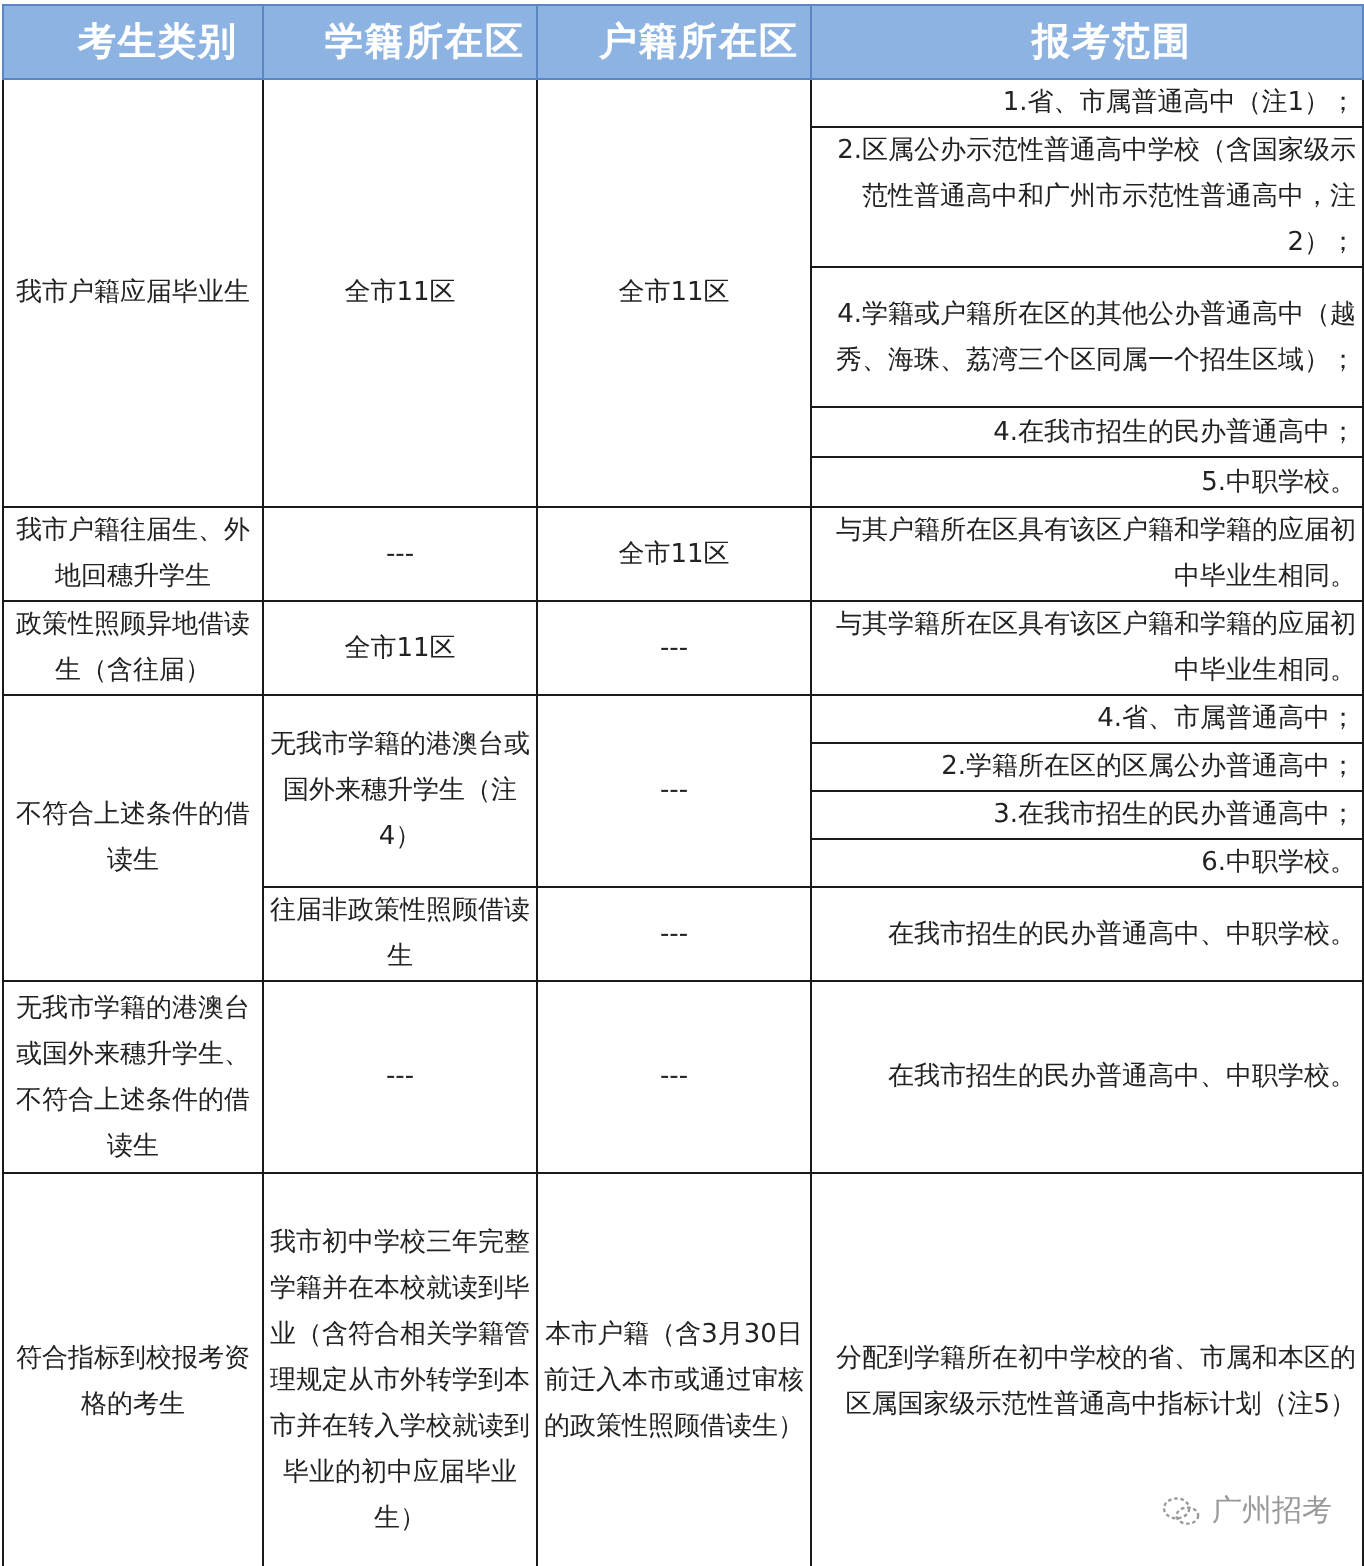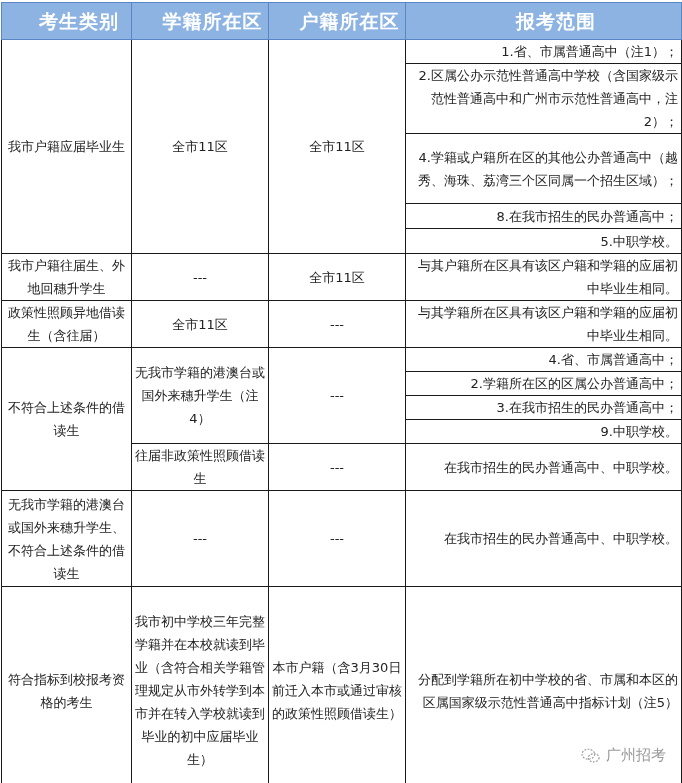--- a/index.html
+++ b/index.html
@@ -39,21 +39,21 @@
       <td class="c" rowspan="5">全市11区</td>
       <td class="l">1.省、市属普通高中（注1）；</td>
     </tr>
     <tr style="height:70px">
         <td class="l">2.区属公办示范性普通高中学校（含国家级示范性普通高中和广州市示范性普通高中，注2）；</td>
       </tr>
     <tr style="height:70px">
         <td class="l">4.学籍或户籍所在区的其他公办普通高中（越秀、海珠、荔湾三个区同属一个招生区域）；</td>
       </tr>
     <tr style="height:25px">
-        <td class="l">8.在我市招生的民办普通高中；</td>
+        <td class="l">4.在我市招生的民办普通高中；</td>
       </tr>
     <tr style="height:25px">
         <td class="l">5.中职学校。</td>
       </tr>
 
     <tr style="height:47px">
       <td class="c">我市户籍往届生、外地回穗升学生</td>
       <td class="c">---</td>
       <td class="c">全市11区</td>
       <td class="l">与其户籍所在区具有该区户籍和学籍的应届初中毕业生相同。</td>
@@ -72,21 +72,21 @@
       <td class="c" rowspan="4">---</td>
       <td class="l">4.省、市属普通高中；</td>
     </tr>
     <tr style="height:24px">
         <td class="l">2.学籍所在区的区属公办普通高中；</td>
       </tr>
     <tr style="height:24px">
         <td class="l">3.在我市招生的民办普通高中；</td>
       </tr>
     <tr style="height:24px">
-        <td class="l">9.中职学校。</td>
+        <td class="l">6.中职学校。</td>
       </tr>
     <tr style="height:46px">
       <td class="c">往届非政策性照顾借读生</td>
       <td class="c">---</td>
       <td class="l">在我市招生的民办普通高中、中职学校。</td>
     </tr>
 
     <tr style="height:96px">
       <td class="c">无我市学籍的港澳台或国外来穗升学生、不符合上述条件的借读生</td>
       <td class="c">---</td>

